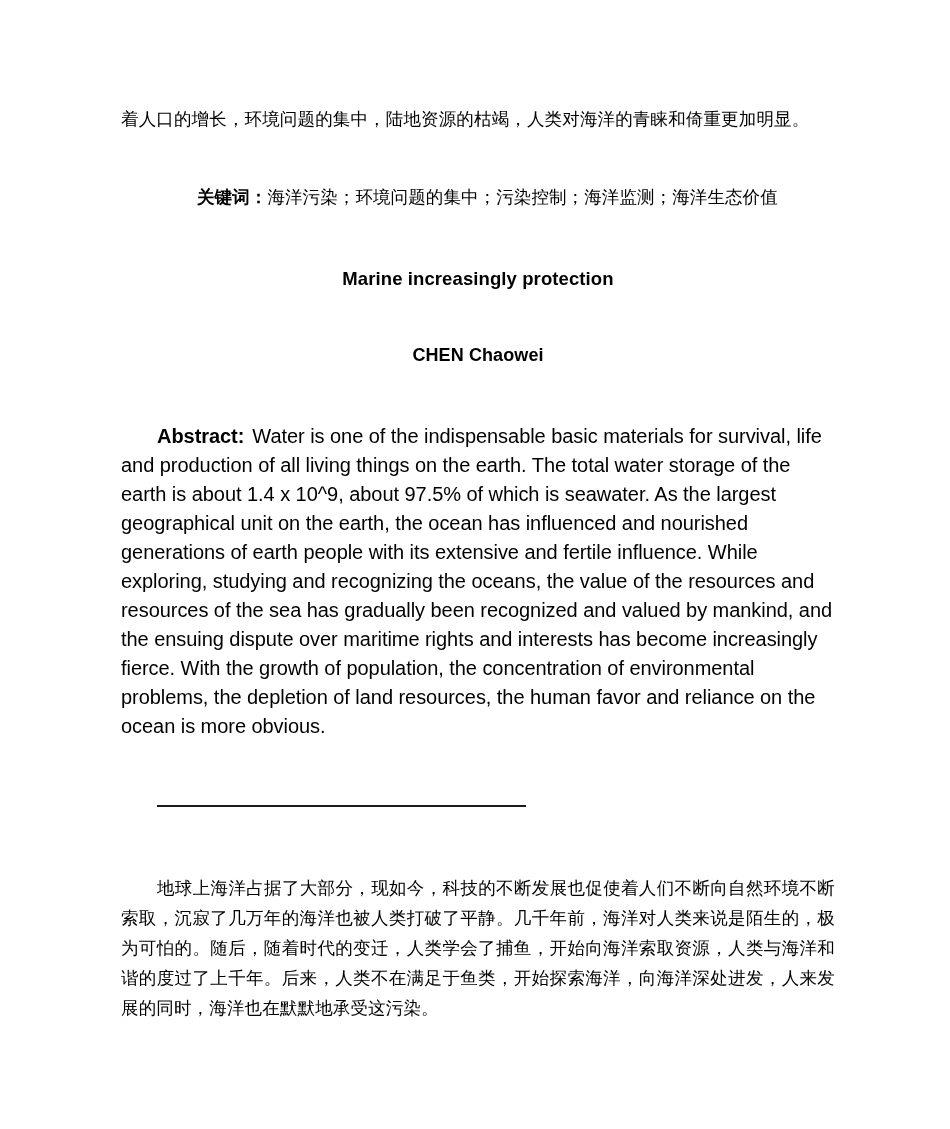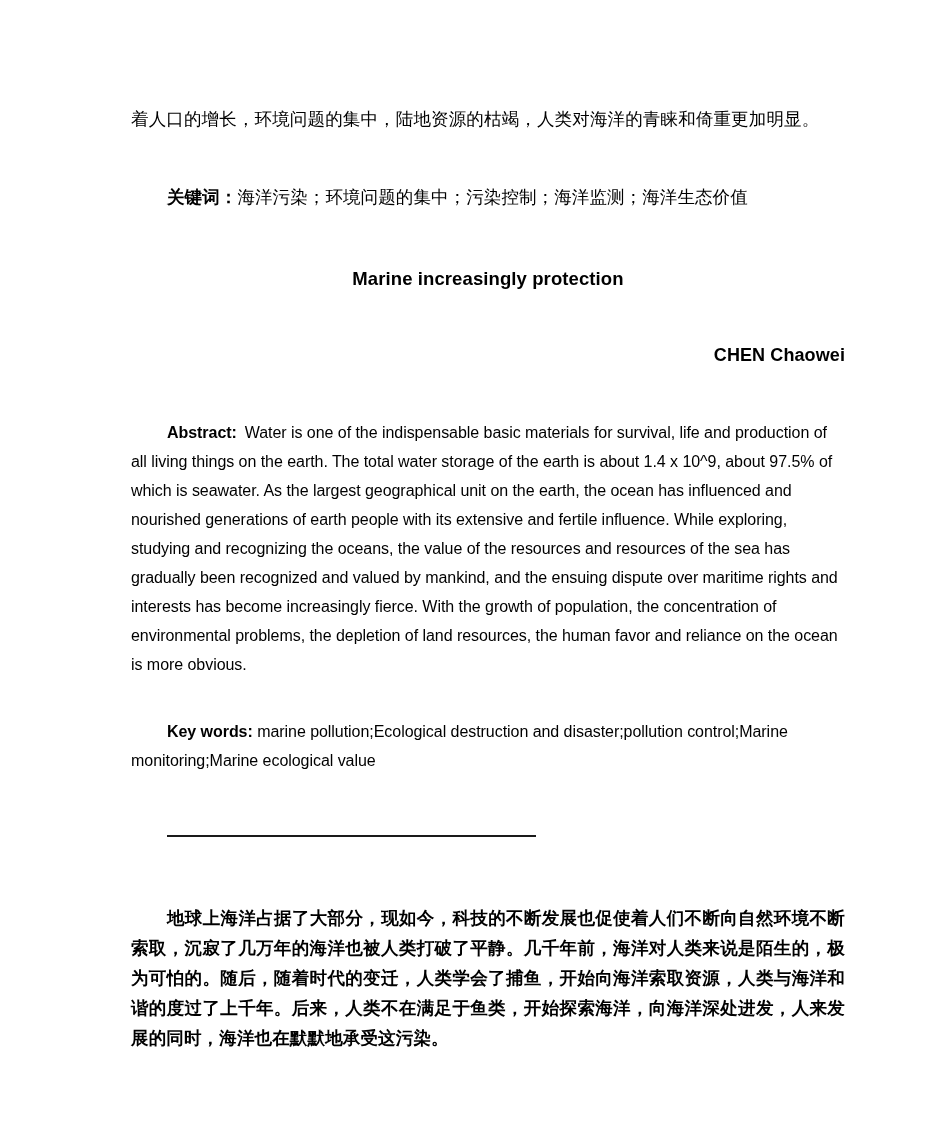--- a/index.html
+++ b/index.html
@@ -19,21 +19,21 @@
     width: 950px;
     height: 1129px;
     background: #ffffff;
     overflow: hidden;
     box-sizing: border-box;
   }
 
   
   .content {
     position: absolute;
-    left: 131px;
+    left: 121px;
     top: 0;
     width: 714px;
   }
 
   
   .cn {
     font-family: "DejaVu Sans", "Liberation Sans", sans-serif;
     font-size: 17.5px;
     line-height: 30px;
     color: #000;
@@ -47,44 +47,45 @@
   }
 
   .cn-keywords {
     padding-top: 31px;
     text-indent: 36px;
     letter-spacing: 0.1px;
   }
 
   .cn-keywords .kw-label {
     font-weight: bold;
+    margin-left: 40px;
   }
 
   
   .en-title {
     text-align: center;
     font-weight: bold;
     font-size: 18.5px;
     line-height: 28px;
     padding-top: 35px;
     letter-spacing: 0.1px;
   }
 
   .en-author {
-    text-align: right;
+    text-align: center;
     font-weight: bold;
     font-size: 18px;
     line-height: 28px;
     padding-top: 34px;
     letter-spacing: 0.1px;
   }
 
   
   .en-body {
-    font-size: 16px;
+    font-size: 20px;
     line-height: 29px;
     text-align: left;
     letter-spacing: -0.05px;
   }
 
   .en-abstract {
     padding-top: 33px;
     text-indent: 36px;
   }
 
@@ -118,21 +119,20 @@
     width: 369px;
     height: 0;
     border-top: 2px solid #1a1a1a;
   }
 
   
   .cn-para {
     padding-top: 4px;
     text-indent: 36px;
     letter-spacing: 0.15px;
-    font-weight: bold;
   }
 </style>
 </head>
 <body>
 
 <div class="page">
   <div class="content">
 
     <p class="cn cn-tail">着人口的增长，环境问题的集中，陆地资源的枯竭，人类对海洋的青睐和倚重更加明显。</p>
 
@@ -141,24 +141,20 @@
     </p>
 
     <h1 class="en-title">Marine increasingly protection</h1>
 
     <h2 class="en-author">CHEN Chaowei</h2>
 
     <p class="en-body en-abstract">
       <span class="ab-label">Abstract:</span><span class="ab-gap"></span><span>Water is one of the indispensable basic materials for survival, life and production of all living things on the earth. The total water storage of the earth is about 1.4 x 10^9, about 97.5% of which is seawater. As the largest geographical unit on the earth, the ocean has influenced and nourished generations of earth people with its extensive and fertile influence. While exploring, studying and recognizing the oceans, the value of the resources and resources of the sea has gradually been recognized and valued by mankind, and the ensuing dispute over maritime rights and interests has become increasingly fierce. With the growth of population, the concentration of environmental problems, the depletion of land resources, the human favor and reliance on the ocean is more obvious.</span>
     </p>
 
-    <p class="en-body en-keywords">
-      <span class="kw-label">Key words:</span>
-      <span>marine pollution;Ecological destruction and disaster;pollution control;Marine monitoring;Marine ecological value</span>
-    </p>
 
     <div class="rule-wrap">
       <div class="rule"></div>
     </div>
 
     <p class="cn cn-para">地球上海洋占据了大部分，现如今，科技的不断发展也促使着人们不断向自然环境不断索取，沉寂了几万年的海洋也被人类打破了平静。几千年前，海洋对人类来说是陌生的，极为可怕的。随后，随着时代的变迁，人类学会了捕鱼，开始向海洋索取资源，人类与海洋和谐的度过了上千年。后来，人类不在满足于鱼类，开始探索海洋，向海洋深处进发，人来发展的同时，海洋也在默默地承受这污染。</p>
 
   </div>
 </div>
 

